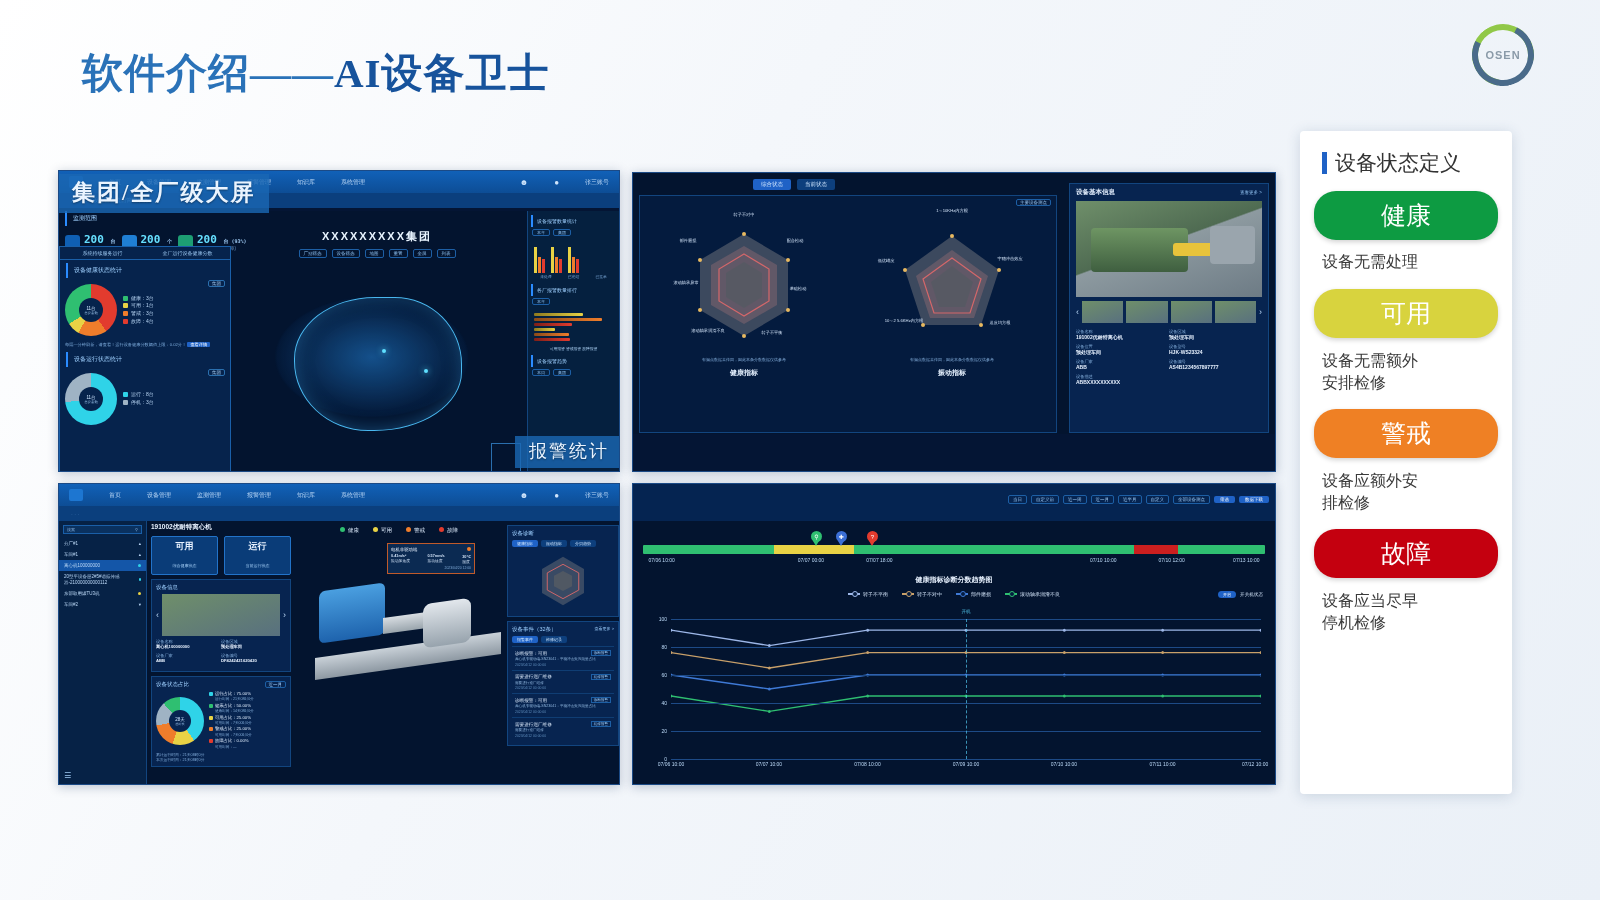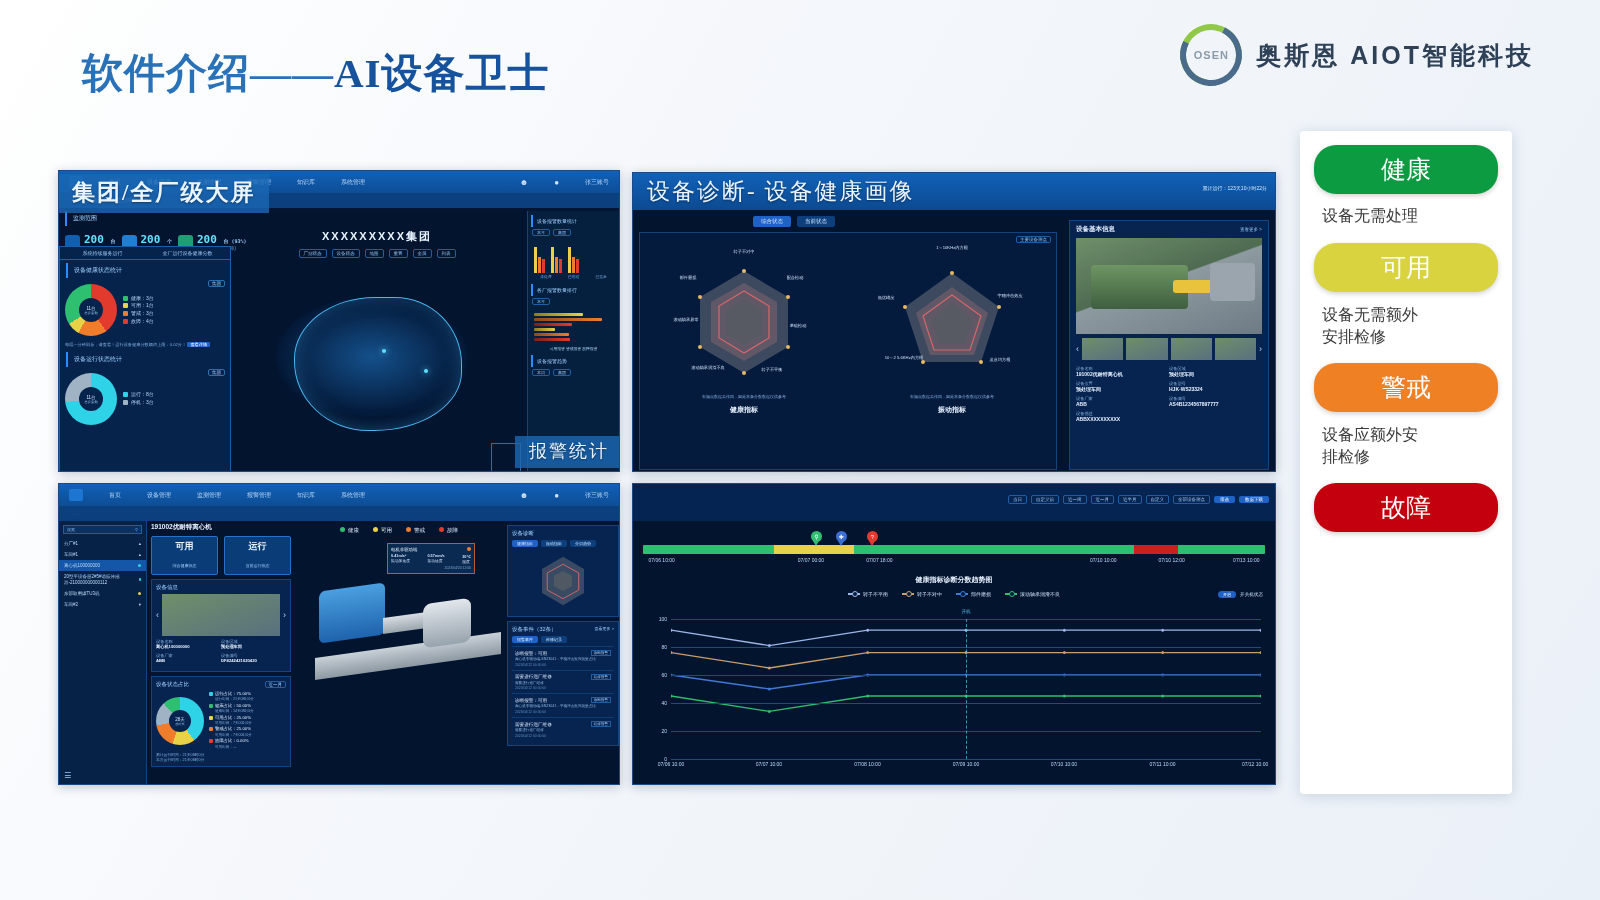--- a/index.html
+++ b/index.html
@@ -263,21 +263,20 @@
 <div class="page-title">
   <span>软件介绍——</span><span class="em">AI设备卫士</span>
 </div>
 
 <div class="brand">
   <div class="brand-mark">
     <div class="ring-top"></div>
       <div class="ring-bot"></div>
     <div class="mark-text">OSEN</div>
   </div>
-  <div class="brand-name">奥斯恩 AIOT智能科技</div>
 </div>
 
 <div class="shot" id="shot-group">
   <div class="navbar">
     <div class="logo-sq"></div>
     <span>首页</span>
     <span>设备管理</span>
     <span>监测管理</span>
     <span>报警管理</span>
     <span>知识库</span>
@@ -426,24 +425,20 @@
       <div class="rc-sel">
         <span>本周</span>
         <span>集团</span>
       </div>
       <div class="caption small" style="right:-4px;bottom:6px;font-size:18px;">报警统计</div>
     </div>
   </div>
 </div>
 
 <div class="shot" id="shot-diag">
-  <div style="height:37px;background:linear-gradient(180deg,#1161b8,#0c4a91);position:relative;">
-    <div class="caption" style="left:0;top:0;border:0;background:transparent;">设备诊断- 设备健康画像</div>
-    <div style="position:absolute;right:8px;top:12px;font-size:5px;color:#d6e9ff;">累计运行：123天10小时22分</div>
-  </div>
   <div class="shot-body">
     <div class="d-tabs" style="position:absolute;left:120px;top:2px;">
       <span class="on">综合状态</span>
       <span>当前状态</span>
     </div>
 
     <div class="radar-box">
       <div style="position:absolute;right:5px;top:3px;font-size:4.5px;color:#9ec9f2;border:1px solid #1d5fa5;padding:0 3px;border-radius:2px;">主要设备测点</div>
       <div class="radar-area">
         <div>
@@ -881,20 +876,24 @@
           <span style="left:66.6%">07/10 10:00</span>
           <span style="left:83.3%">07/11 10:00</span>
           <span style="left:99%">07/12 10:00</span>
         </div>
       </div>
     </div>
   </div>
 </div>
 
 <div style="position:absolute;left:1300px;top:131px;width:212px;height:663px;background:#fff;border-radius:4px;box-shadow:0 2px 14px rgba(40,70,110,.18);">
+  <div style="display:flex;align-items:center;gap:8px;padding:18px 0 0 22px;">
+    <span style="display:inline-block;width:5px;height:22px;background:#1f62c6;"></span>
+    <span style="font-size:21px;color:#333;font-family:'Liberation Serif','DejaVu Serif',serif;">设备状态定义</span>
+  </div>
 
   <div style="padding:14px 14px 0 14px;">
     <div style="background:#0d9b42;color:#fff;border-radius:22px;text-align:center;font-size:25px;padding:8px 0;font-family:'Liberation Serif','DejaVu Serif',serif;box-shadow:0 2px 5px rgba(0,0,0,.18)">健康</div>
     <div style="font-size:16px;color:#3a3a3a;margin:12px 0 0 8px;font-family:'Liberation Serif','DejaVu Serif',serif;">设备无需处理</div>
   </div>
 
   <div style="padding:16px 14px 0 14px;">
     <div style="background:#d8d33e;color:#fff;border-radius:22px;text-align:center;font-size:25px;padding:8px 0;font-family:'Liberation Serif','DejaVu Serif',serif;box-shadow:0 2px 5px rgba(0,0,0,.18)">可用</div>
     <div style="font-size:16px;color:#3a3a3a;margin:12px 0 0 8px;line-height:1.35;font-family:'Liberation Serif','DejaVu Serif',serif;">
       <div>设备无需额外</div>
@@ -905,14 +904,18 @@
   <div style="padding:16px 14px 0 14px;">
     <div style="background:#ef8024;color:#fff;border-radius:22px;text-align:center;font-size:25px;padding:8px 0;font-family:'Liberation Serif','DejaVu Serif',serif;box-shadow:0 2px 5px rgba(0,0,0,.18)">警戒</div>
     <div style="font-size:16px;color:#3a3a3a;margin:12px 0 0 8px;line-height:1.35;font-family:'Liberation Serif','DejaVu Serif',serif;">
       <div>设备应额外安</div>
       <div>排检修</div>
     </div>
   </div>
 
   <div style="padding:16px 14px 0 14px;">
     <div style="background:#c4000f;color:#fff;border-radius:22px;text-align:center;font-size:25px;padding:8px 0;font-family:'Liberation Serif','DejaVu Serif',serif;box-shadow:0 2px 5px rgba(0,0,0,.18)">故障</div>
+    <div style="font-size:16px;color:#3a3a3a;margin:12px 0 0 8px;line-height:1.35;font-family:'Liberation Serif','DejaVu Serif',serif;">
+      <div>设备应当尽早</div>
+      <div>停机检修</div>
+    </div>
   </div>
 </div>
 
 </body></html>

